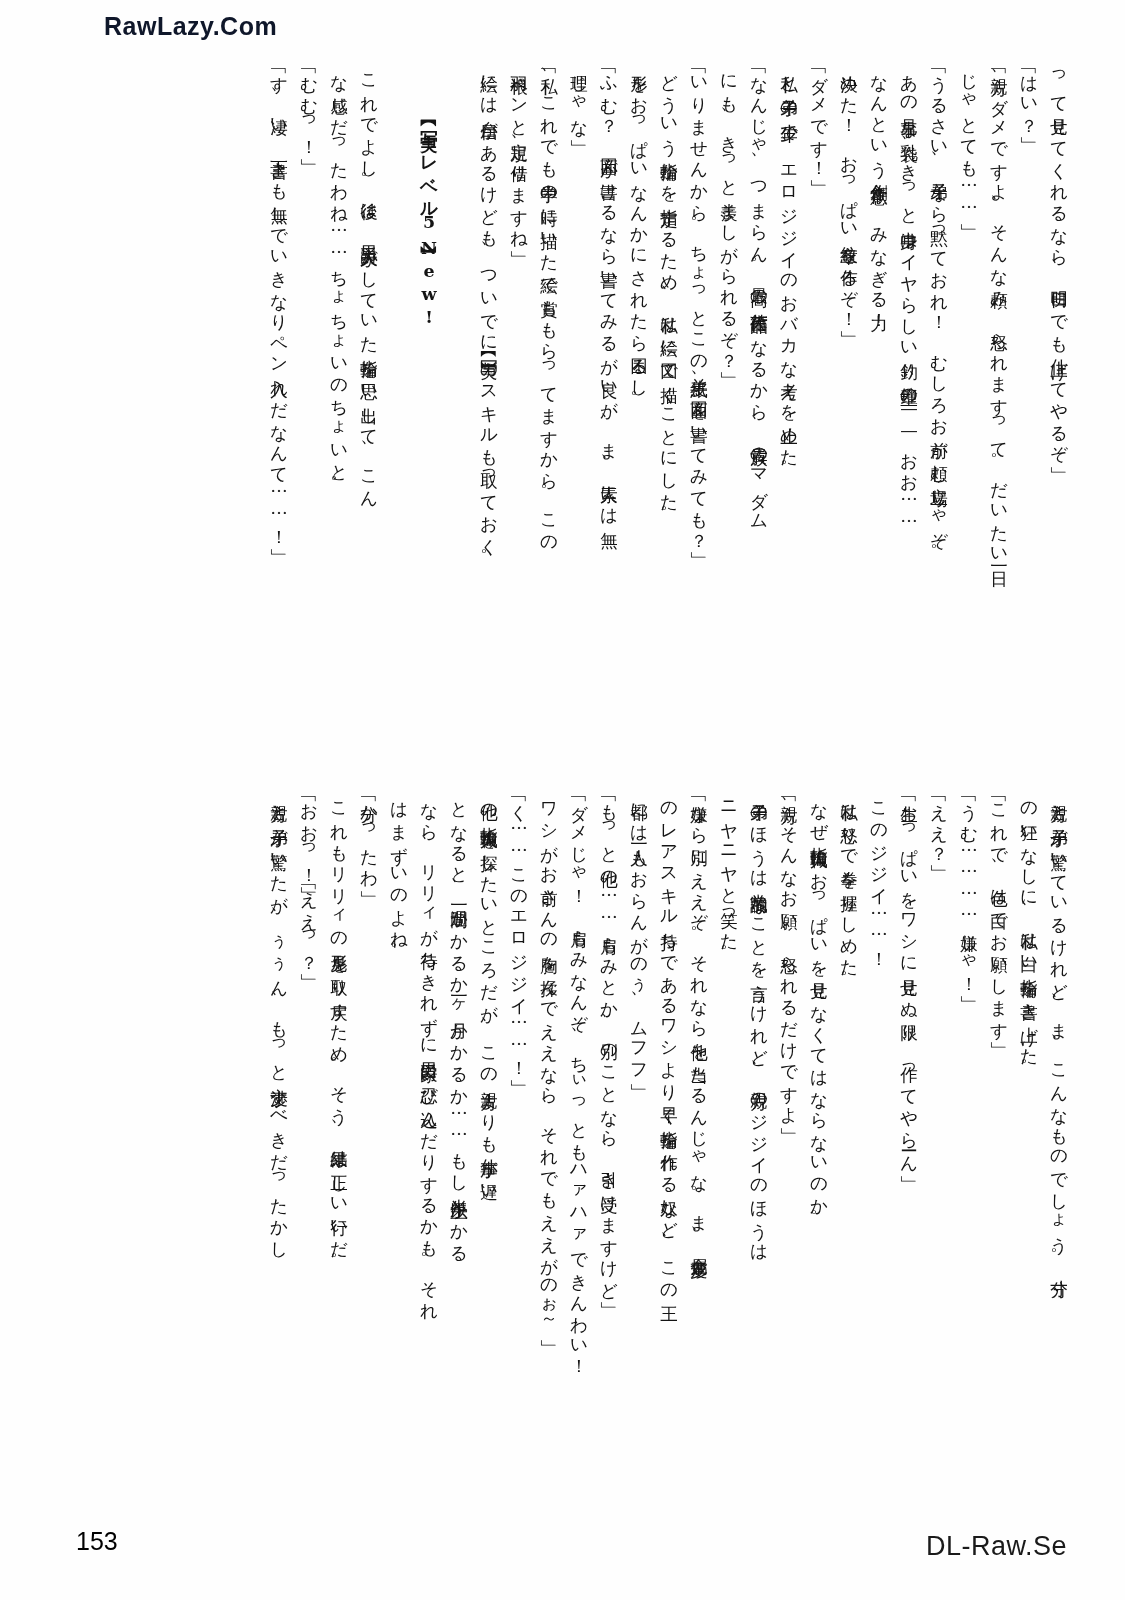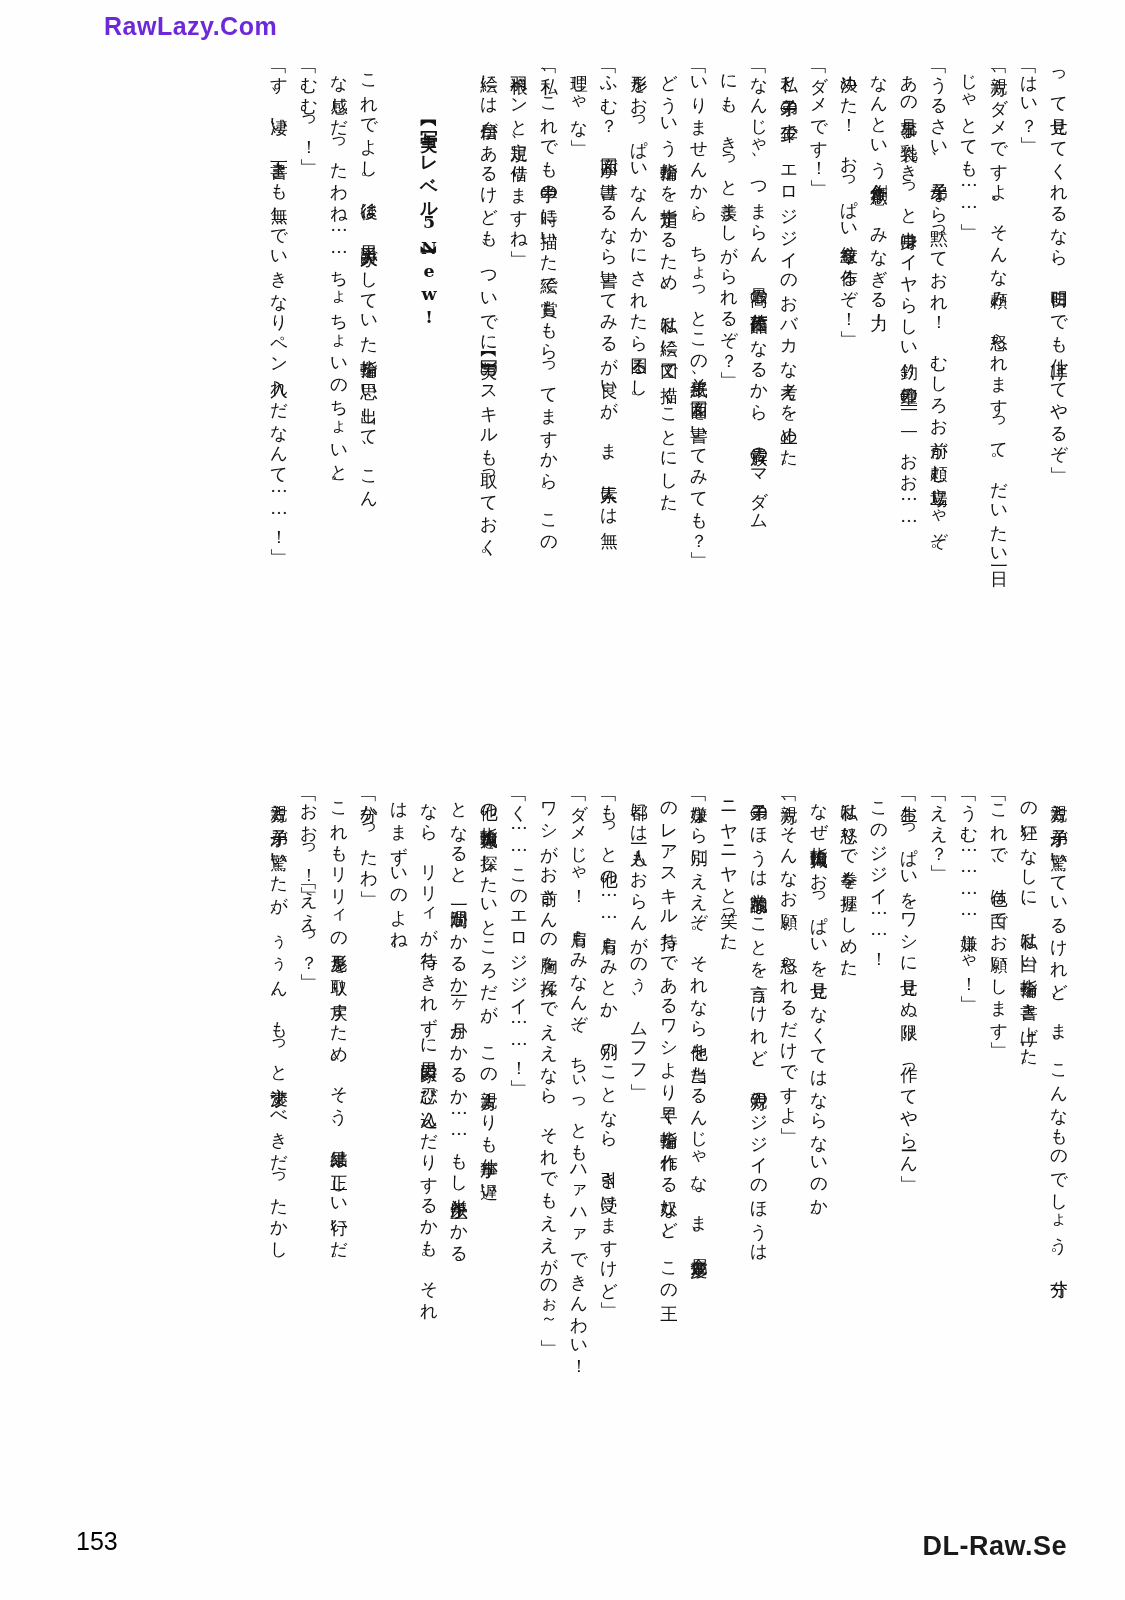--- a/index.html
+++ b/index.html
@@ -23,31 +23,31 @@
 
   
   .watermark-top {
     position: absolute;
     left: 104px;
     top: 12px;
     font-family: "Liberation Sans", sans-serif;
     font-weight: bold;
     font-size: 25px;
     letter-spacing: 0.5px;
-    color: #6d28d9;
+    color: #0f172a;
     white-space: nowrap;
   }
 
   
   .watermark-bottom {
     position: absolute;
     right: 58px;
     bottom: 38px;
     font-family: "Liberation Sans", sans-serif;
-    font-weight: bold;
+    font-weight: normal;
     font-size: 27px;
     color: #1a1a1a;
     letter-spacing: 0.5px;
     white-space: nowrap;
   }
 
   
   .page-number {
     position: absolute;
     left: 76px;

